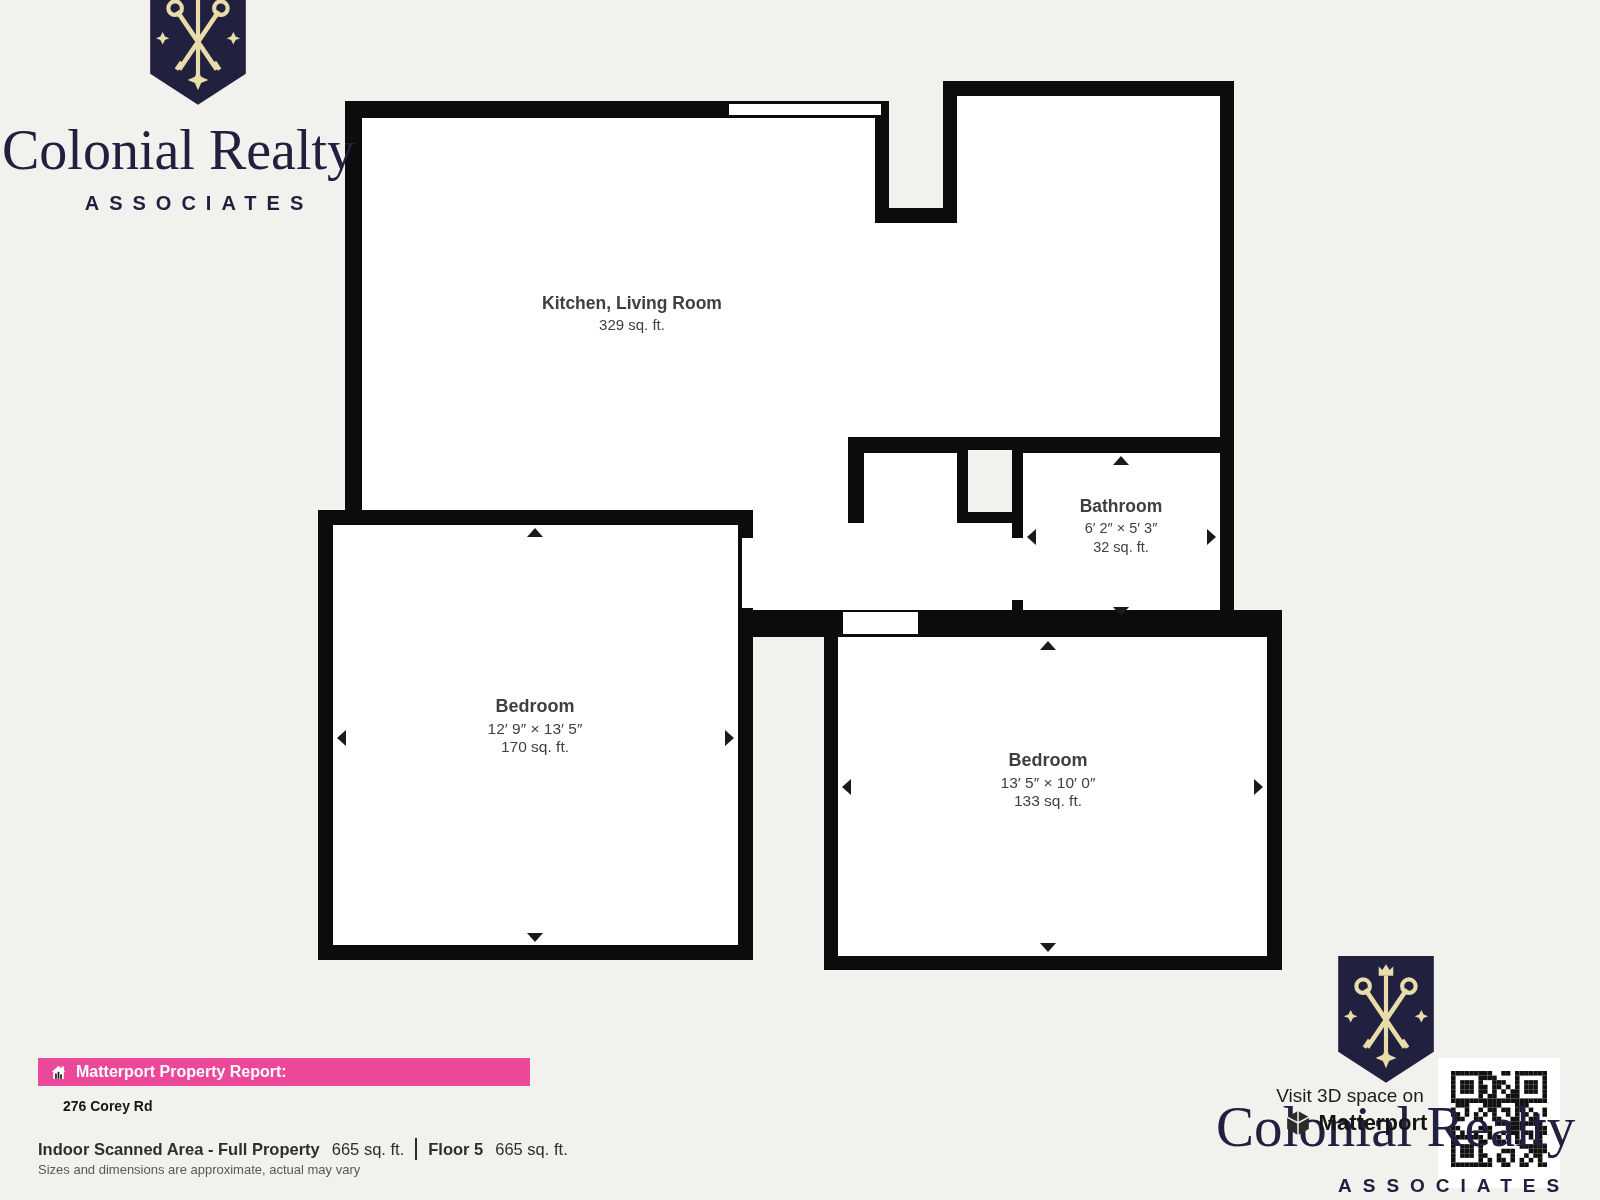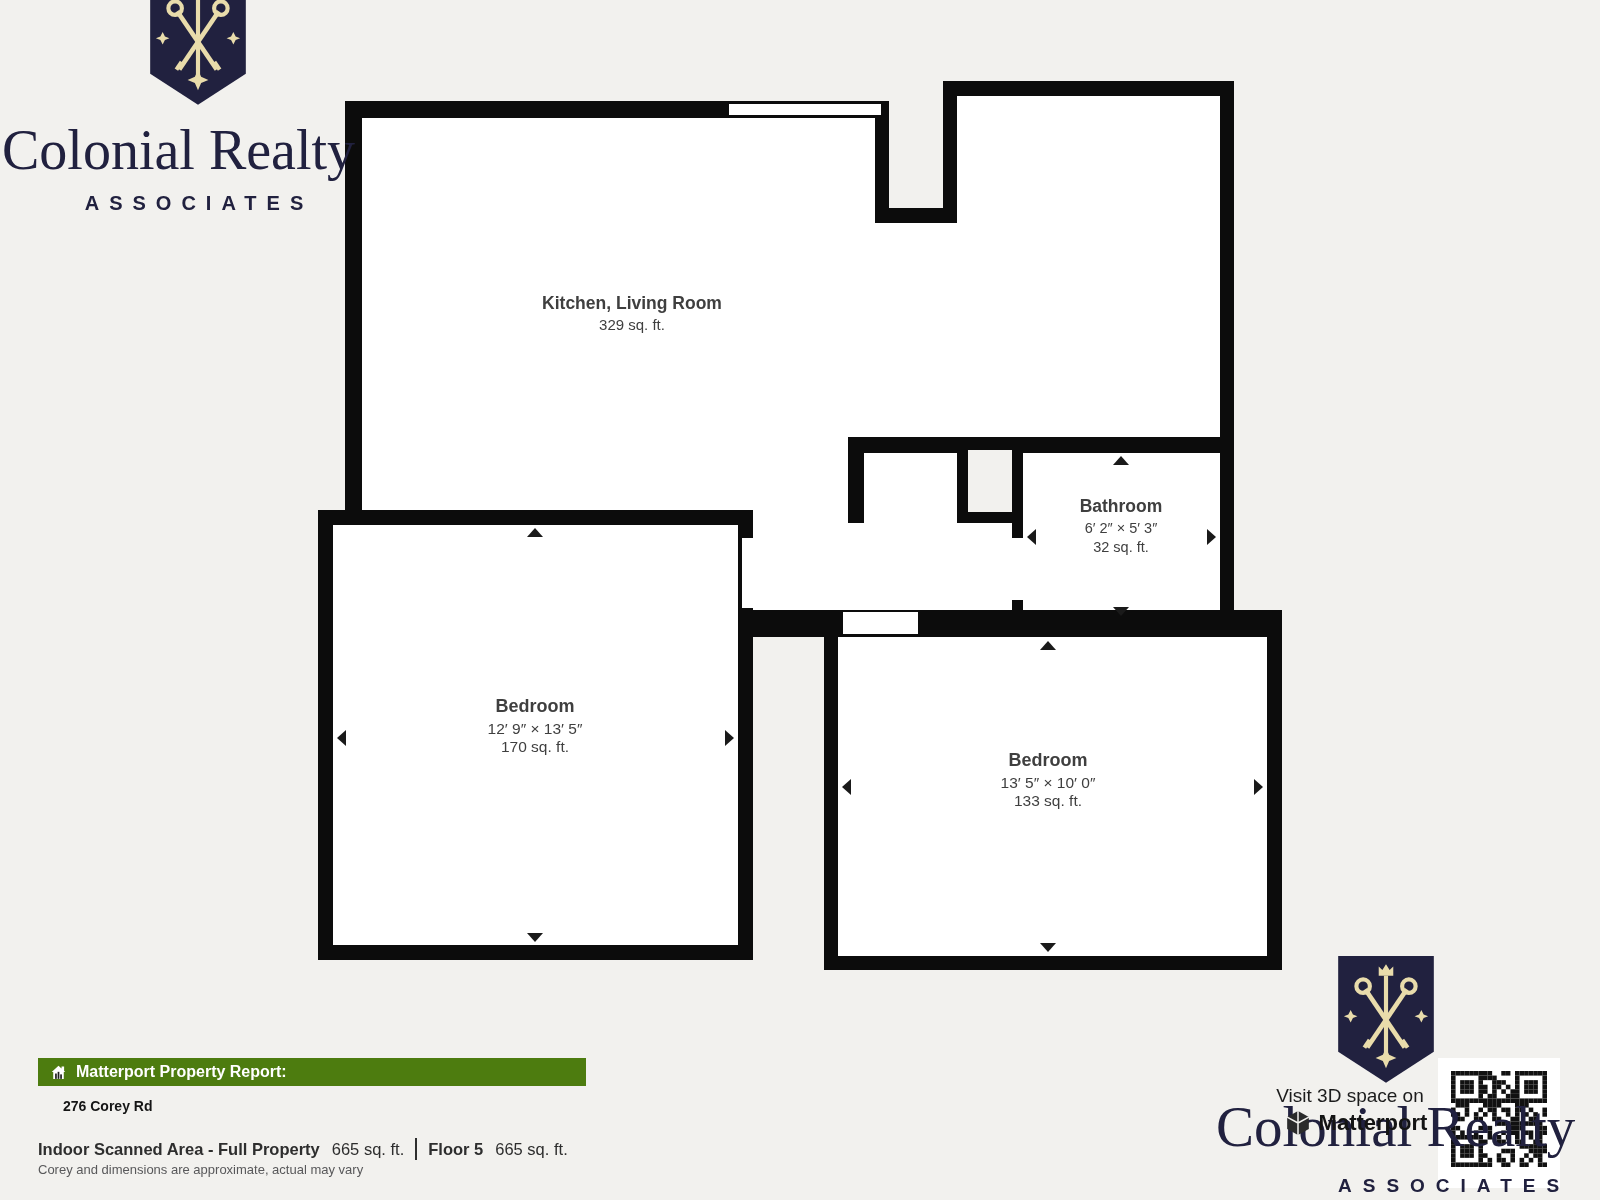--- a/index.html
+++ b/index.html
@@ -32,22 +32,22 @@
     position:absolute;left:0;top:193px;width:398px;text-align:center;z-index:4;
     color:#21213f;font-weight:bold;font-size:20px;letter-spacing:10px;line-height:1;
   }
   #brand-bottom-name{left:1216px;top:1098px;font-size:57px;z-index:5;}
   #brand-bottom-sub{
     position:absolute;left:1338px;top:1176px;z-index:5;
     color:#21213f;font-weight:bold;font-size:19px;letter-spacing:11px;line-height:1;white-space:nowrap;
   }
   
   #report-bar{
-    position:absolute;left:38px;top:1058px;width:548px;height:28px;z-index:6;
-    background:#4d7c0f;display:flex;align-items:center;gap:9px;padding-left:12px;box-sizing:border-box;
+    position:absolute;left:38px;top:1058px;width:492px;height:28px;z-index:6;
+    background:#ec4899;display:flex;align-items:center;gap:9px;padding-left:12px;box-sizing:border-box;
   }
   #report-bar span{color:#ffffff;font-weight:bold;font-size:16px;}
   #report-address{position:absolute;left:38px;top:1098px;z-index:6;font-size:14px;font-weight:bold;color:#151515;margin-left:25px;}
   #report-info{position:absolute;left:38px;top:1138px;z-index:6;font-size:16.5px;color:#2e2e2e;display:flex;align-items:center;white-space:nowrap;text-align:right;}
   #report-info .b{font-weight:bold;}
   #report-info .sep{display:inline-block;width:0;height:22px;border-left:2px solid #2e2e2e;margin:0 11px;}
   #report-info .v{margin-left:12px;}
   #report-disclaimer{position:absolute;left:38px;top:1162px;z-index:6;font-size:13px;color:#58585a;}
   
   #visit-line{position:absolute;left:1240px;top:1085px;width:220px;text-align:center;z-index:6;font-size:19px;color:#1c1c1c;}
@@ -198,21 +198,21 @@
   <span>Matterport Property Report:</span>
 </div>
 <div id="report-address">276 Corey Rd</div>
 <div id="report-info">
   <span class="b">Indoor Scanned Area - Full Property</span>
   <span class="v">665 sq. ft.</span>
   <span class="sep"></span>
   <span class="b">Floor 5</span>
   <span class="v">665 sq. ft.</span>
 </div>
-<div id="report-disclaimer">Corey and dimensions are approximate, actual may vary</div>
+<div id="report-disclaimer">Sizes and dimensions are approximate, actual may vary</div>
 
 <svg class="crest" id="crest-bottom" viewBox="0 0 96 126">
   <use href="#crest"></use>
 </svg>
 <div id="qr-panel">
   <svg id="qr" viewBox="0 0 105 105">
       <rect x="0" y="0" width="5" height="5"></rect>
       <rect x="5" y="0" width="5" height="5"></rect>
       <rect x="10" y="0" width="5" height="5"></rect>
       <rect x="15" y="0" width="5" height="5"></rect>

